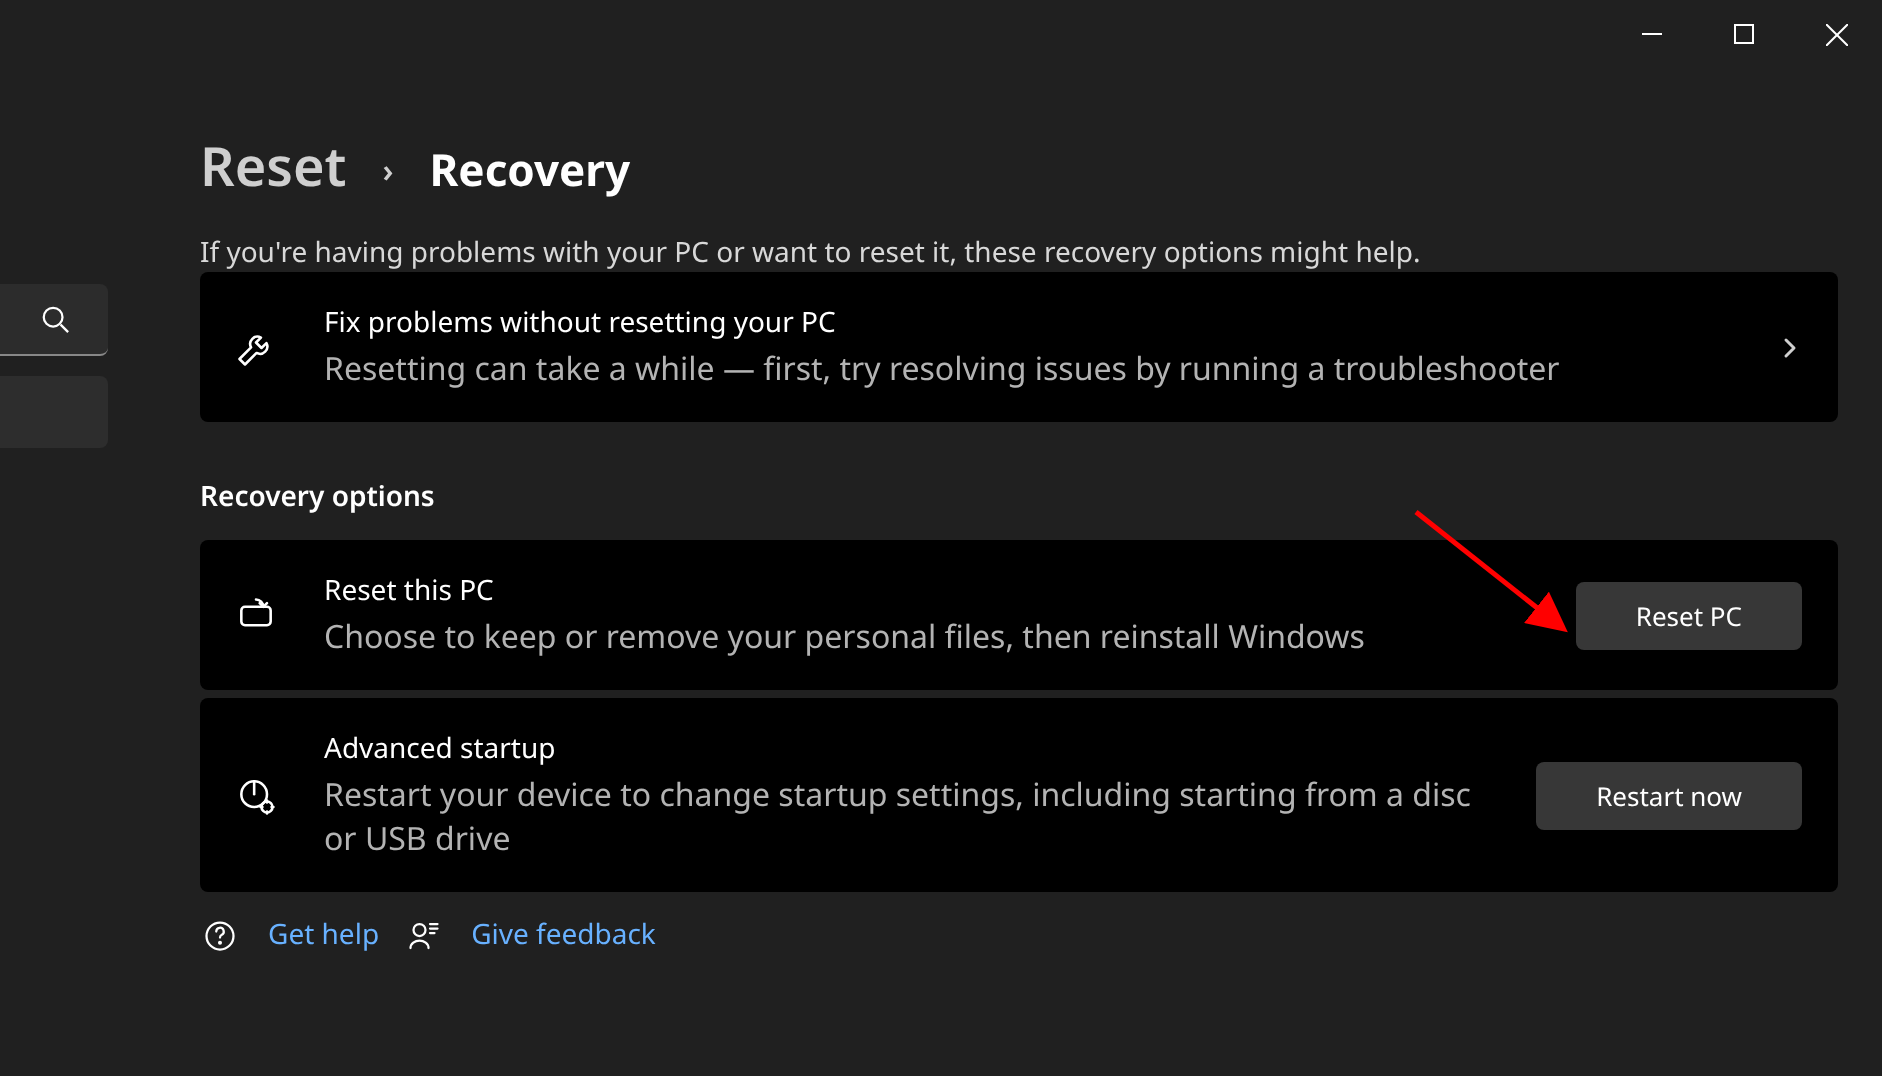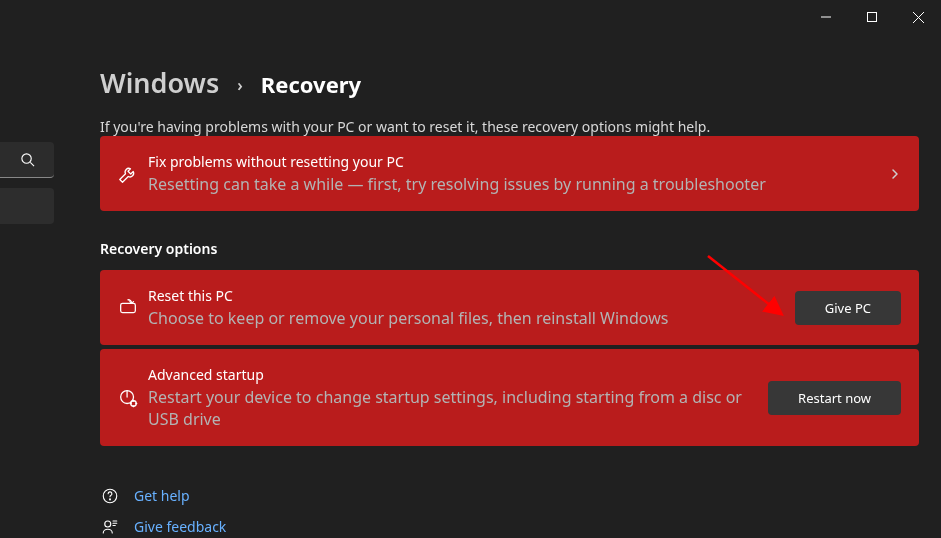--- a/index.html
+++ b/index.html
@@ -84,26 +84,26 @@
   .bc-current {
     font-size: 22px;
     font-weight: 700;
     color: #fff;
   }
   .intro {
     font-size: 14px;
     color: #d8d8d8;
   }
   .card {
-    background: #b91c1c;
+    background: #000000;
     border-radius: 4px;
     padding: 16px 18px 16px 16px;
     display: flex;
     align-items: center;
-    gap: 8px;
+    gap: 22px;
     margin-bottom: 4px;
   }
   .card-icon {
     width: 24px;
     flex-shrink:0;
     display:flex;
     justify-content:center;
     color:#fff;
   }
   .card-body { flex: 1; }
@@ -124,23 +124,23 @@
     background: #373737;
     border: none;
     color:#fff;
     font-size: 13px;
     padding: 8px 30px;
     border-radius: 4px;
     cursor: pointer;
     font-family: inherit;
   }
   .help-links {
-    margin-top: 40px;
+    margin-top: 12px;
     display:flex;
-    flex-direction:column;
+    flex-direction:row;
     gap: 12px;
   }
   .help-link {
     display:flex;
     align-items:center;
     gap:14px;
     font-size: 14px;
     color: #68b1ff;
     cursor:pointer;
   }
@@ -180,21 +180,21 @@
       <svg width="15" height="15" viewBox="0 0 16 16">
           <circle cx="7" cy="7" r="5" fill="none" stroke="#fff" stroke-width="1.2"></circle>
           <line x1="11" y1="11" x2="15" y2="15" stroke="#fff" stroke-width="1.2"></line>
         </svg>
     </div>
     <div class="sidebar-active"></div>
   </div>
 
   <div class="main">
     <div class="breadcrumb">
-      <span class="bc-parent">Windows</span>
+      <span class="bc-parent">Reset</span>
       <span class="bc-sep">›</span>
       <span class="bc-current">Recovery</span>
     </div>
 
     <p class="intro">If you're having problems with your PC or want to reset it, these recovery options might help.</p>
 
     <div class="card">
       <div class="card-icon">
         <svg width="22" height="22" viewBox="0 0 24 24" fill="none" stroke="currentColor" stroke-width="1.4" stroke-linecap="round" stroke-linejoin="round">
           <path d="M14.7 6.3a4 4 0 0 0-5.4 5.4L3 18l3 3 6.3-6.3a4 4 0 0 0 5.4-5.4L15 12l-3-3 2.7-2.7z"></path>
@@ -218,21 +218,21 @@
         <svg width="22" height="22" viewBox="0 0 24 24" fill="none" stroke="currentColor" stroke-width="1.4" stroke-linecap="round" stroke-linejoin="round">
           <rect x="4" y="7" width="16" height="10" rx="2"></rect>
           <path d="M12 3 a4 4 0 0 1 4 4"></path>
             <path d="M14 5 l2 2 l2-2"></path>
         </svg>
       </div>
       <div class="card-body">
         <div class="card-title">Reset this PC</div>
         <div class="card-sub">Choose to keep or remove your personal files, then reinstall Windows</div>
       </div>
-      <button class="action-btn">Give PC</button>
+      <button class="action-btn">Reset PC</button>
     </div>
 
     <div class="card">
       <div class="card-icon">
         <svg width="22" height="22" viewBox="0 0 24 24" fill="none" stroke="currentColor" stroke-width="1.4" stroke-linecap="round" stroke-linejoin="round">
           <circle cx="11" cy="11" r="7"></circle>
             <line x1="11" y1="4" x2="11" y2="11"></line>
           <circle cx="18" cy="18" r="3"></circle>
             <line x1="18" y1="15.5" x2="18" y2="14.5"></line>
             <line x1="18" y1="21.5" x2="18" y2="20.5"></line>

